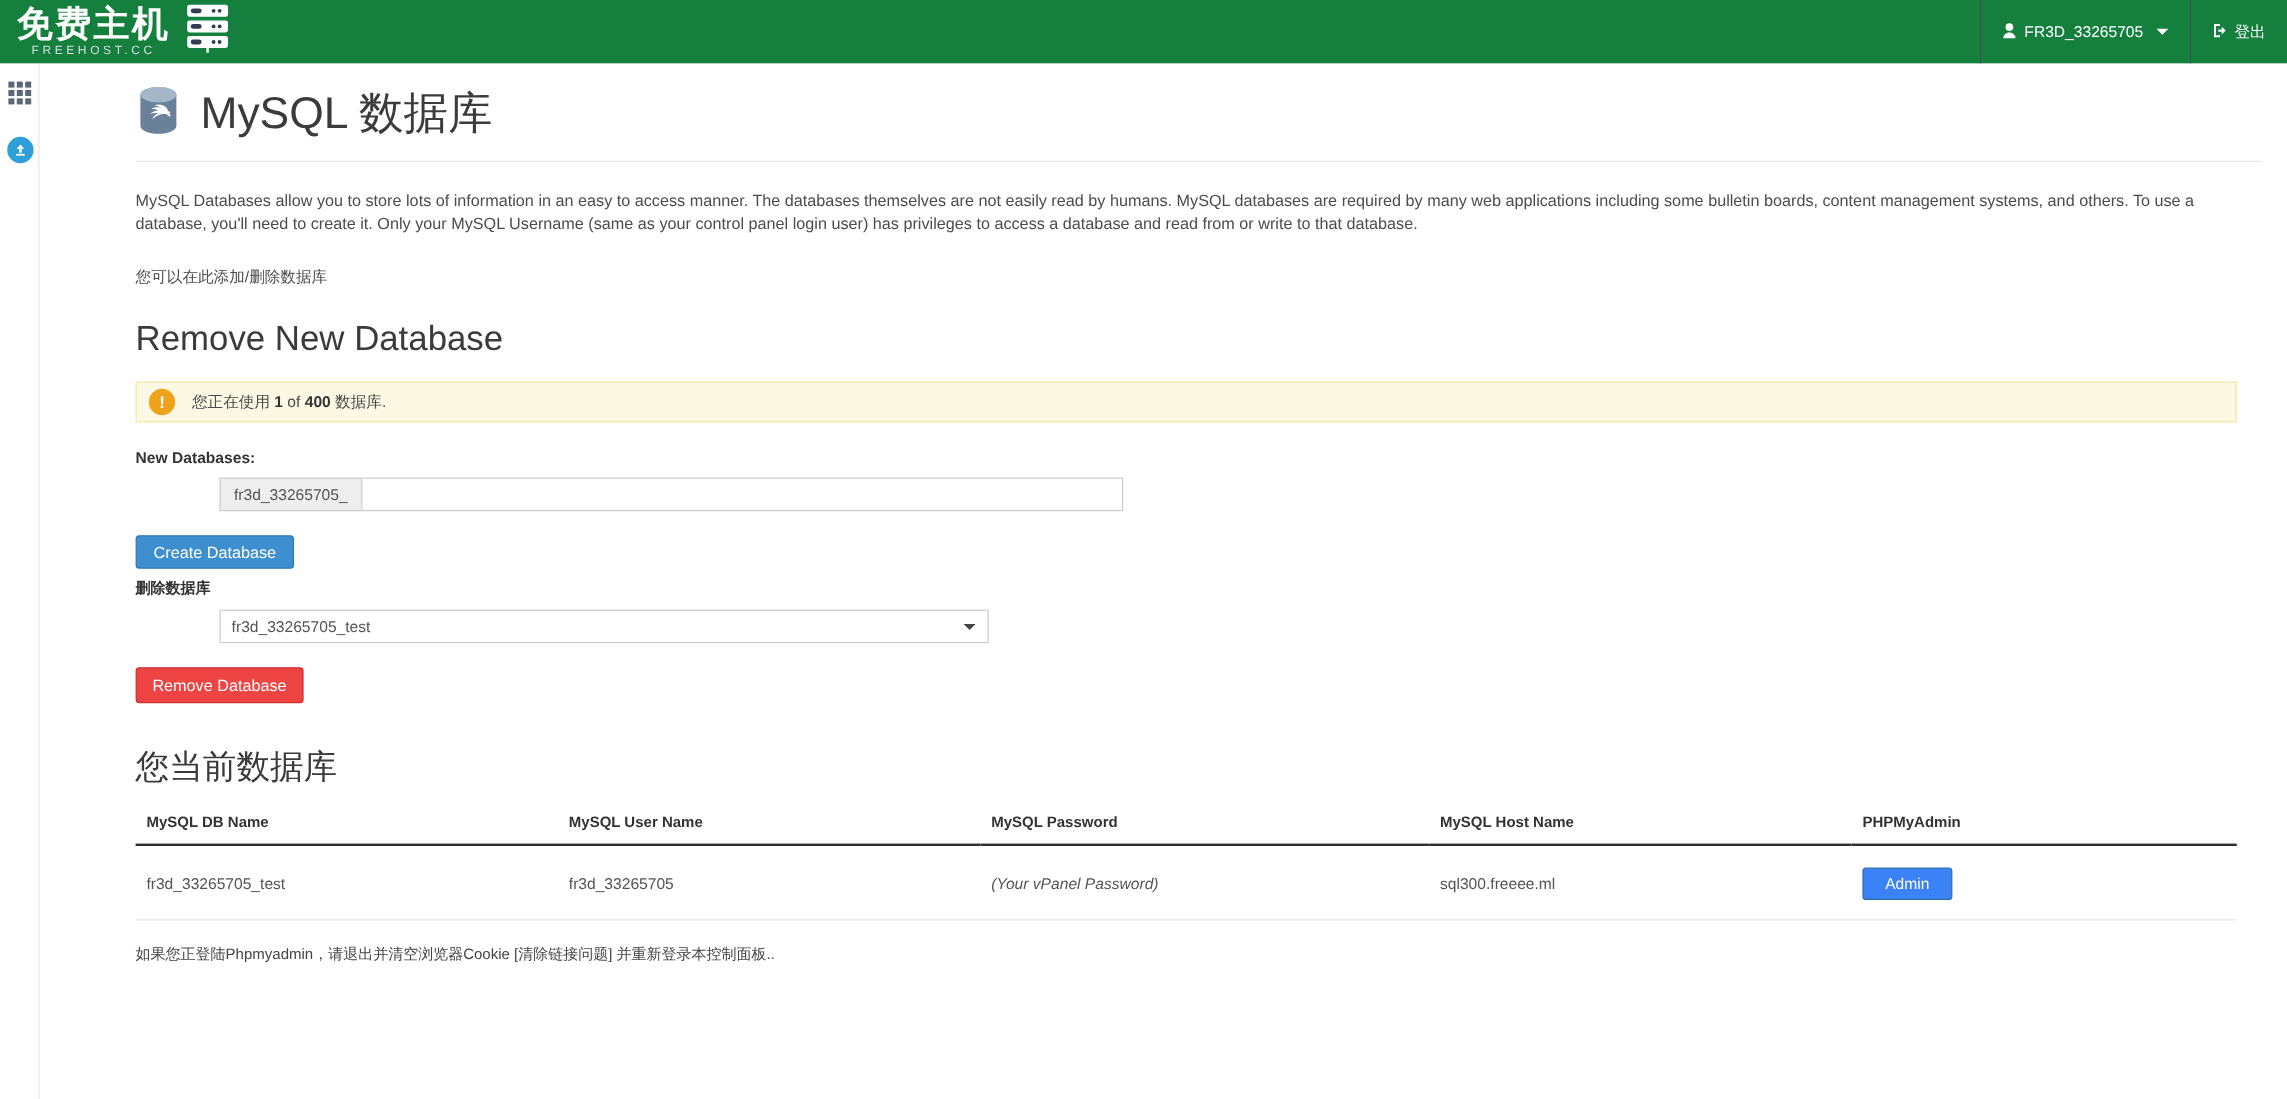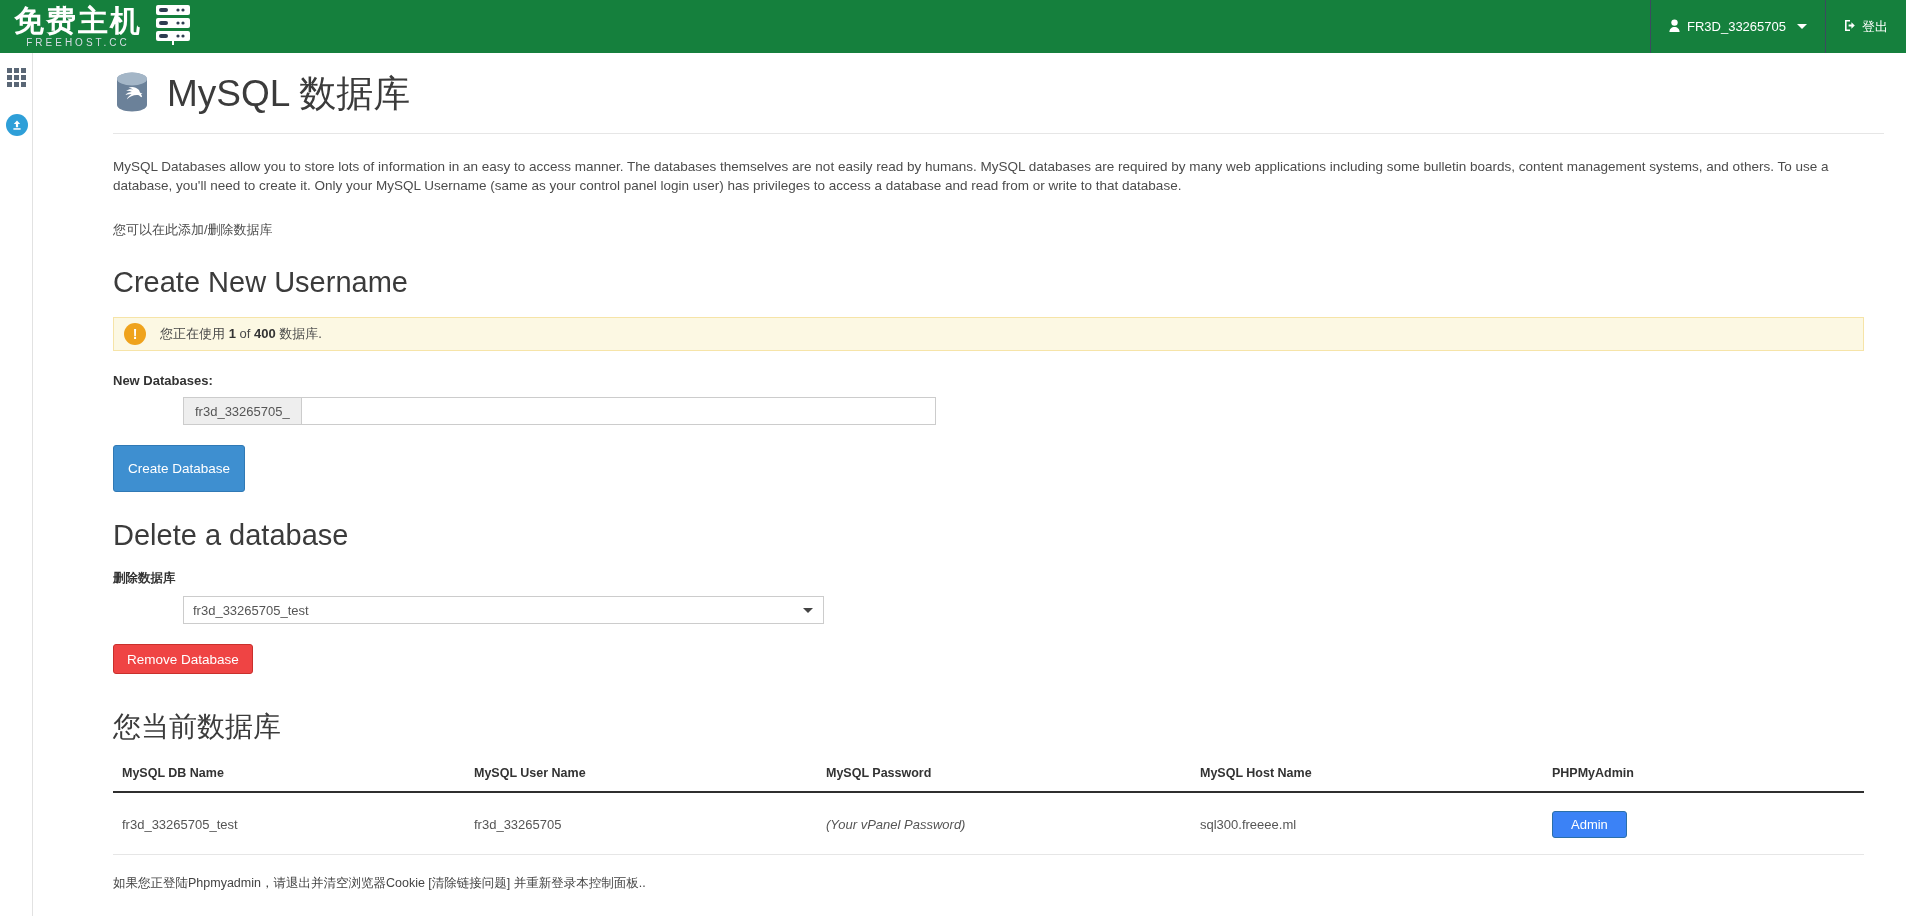--- a/index.html
+++ b/index.html
@@ -232,21 +232,21 @@
     font-size: 13.5px;
     border-radius: 3px;
     cursor: pointer;
     border: 1px solid transparent;
     font-family: "Liberation Sans", sans-serif;
   }
   .btn-primary {
     background: #3e8fd0;
     border-color: #3079b5;
     color: #ffffff;
-    height: 47px;
+    height: 28px;
     padding: 0 14px;
     margin-top: 20px;
   }
   .btn-danger {
     background: #ef4444;
     border-color: #c9302c;
     color: #ffffff;
     height: 30px;
     padding: 0 13px;
     margin-top: 20px;
@@ -419,37 +419,36 @@
           <ellipse cx="19" cy="8" rx="15" ry="6.5" fill="#a4b6c7"></ellipse>
           <path d="M26 19c-3-3-7-3.6-10.5-2.3 2 .2 3.6.9 4.8 2-2.6-.7-5.2-.3-7.3 1.3 2.2-.4 4.2 0 5.8 1.1-2.6 0-4.9 1-6.5 2.9 2.3-1 4.5-1.1 6.4-.4-2.3.9-4 2.6-4.9 5 3.4-3.8 8.1-5.3 12.2-4.4.6.9 1.6 1.6 2.9 2 .3-1.1-.2-2.2-1-3 .6-.1 1.2-.4 1.6-.8-1 0-1.9-.3-2.5-.9z" fill="#ffffff"></path>
         </svg>
       </span>
       <h1 class="page-title">MySQL 数据库</h1>
     </div>
 
     <p class="desc">MySQL Databases allow you to store lots of information in an easy to access manner. The databases themselves are not easily read by humans. MySQL databases are required by many web applications including some bulletin boards, content management systems, and others. To use a database, you'll need to create it. Only your MySQL Username (same as your control panel login user) has privileges to access a database and read from or write to that database.</p>
     <p class="desc-cn">您可以在此添加/删除数据库</p>
 
-    <h2 class="section">Create New Username</h2>
+    <h2 class="section">Remove New Database</h2>
 
     <div class="alert">
       <span class="alert-icon">!</span>
       <span class="alert-text"><span>您正在使用 </span><b>1</b><span> of </span><b>400</b><span> 数据库.</span></span>
     </div>
 
     <div class="field-label">New Databases:</div>
 
     <div class="input-group">
       <span class="input-addon">fr3d_33265705_</span>
       <input class="input-main" type="text" value="" placeholder="" style="">
     </div>
 
     <button class="btn btn-primary">Create Database</button>
 
-    <h2 class="section">Delete a database</h2>
     <div class="label-cn">删除数据库</div>
 
     <div class="select-wrap">
       <select class="db-select">
         <option>fr3d_33265705_test</option>
       </select>
       <span class="select-caret"></span>
     </div>
 
     <button class="btn btn-danger">Remove Database</button>

